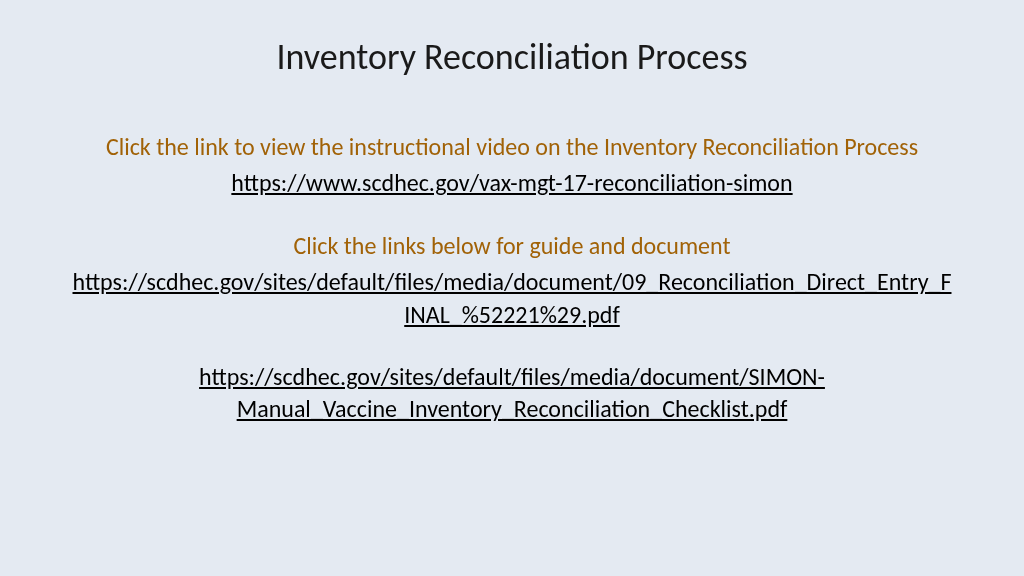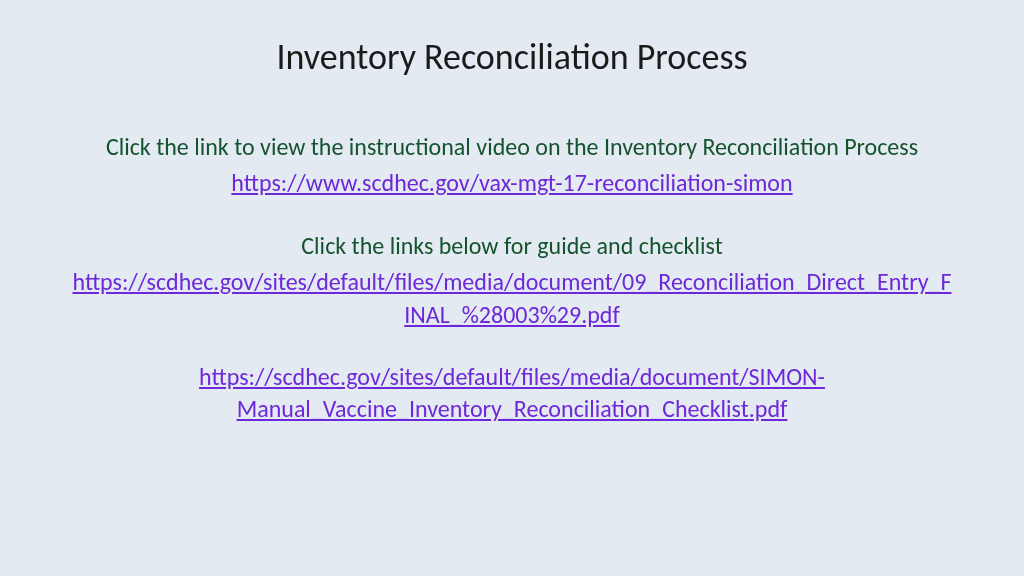--- a/index.html
+++ b/index.html
@@ -23,28 +23,28 @@
       font-weight: 400;
       color: #1a1a1a;
       margin-bottom: 52px;
       text-align: center;
     }
     .body-text {
       font-size: 24px;
       text-align: center;
       line-height: 1.35;
       max-width: 880px;
-      color: #14532d;
+      color: #a16207;
     }
     .link {
       font-size: 24px;
       text-align: center;
       line-height: 1.35;
       max-width: 880px;
-      color: #6d28d9;
+      color: #000000;
       text-decoration: underline;
       cursor: pointer;
       word-break: break-word;
     }
     .gap-small {
       height: 4px;
     }
     .gap-medium {
       height: 30px;
     }
@@ -53,19 +53,19 @@
 <body>
 
 <div class="title">Inventory Reconciliation Process</div>
 
 <div class="body-text">Click the link to view the instructional video on the Inventory Reconciliation Process</div>
 <div class="gap-small"></div>
 <a class="link">https://www.scdhec.gov/vax-mgt-17-reconciliation-simon</a>
 
 <div class="gap-medium"></div>
 
-<div class="body-text">Click the links below for guide and checklist</div>
+<div class="body-text">Click the links below for guide and document</div>
 <div class="gap-small"></div>
-<a class="link">https://scdhec.gov/sites/default/files/media/document/09_Reconciliation_Direct_Entry_FINAL_%28003%29.pdf</a>
+<a class="link">https://scdhec.gov/sites/default/files/media/document/09_Reconciliation_Direct_Entry_FINAL_%52221%29.pdf</a>
 
 <div class="gap-medium"></div>
 
 <a class="link">https://scdhec.gov/sites/default/files/media/document/SIMON-Manual_Vaccine_Inventory_Reconciliation_Checklist.pdf</a>
 
 </body></html>

